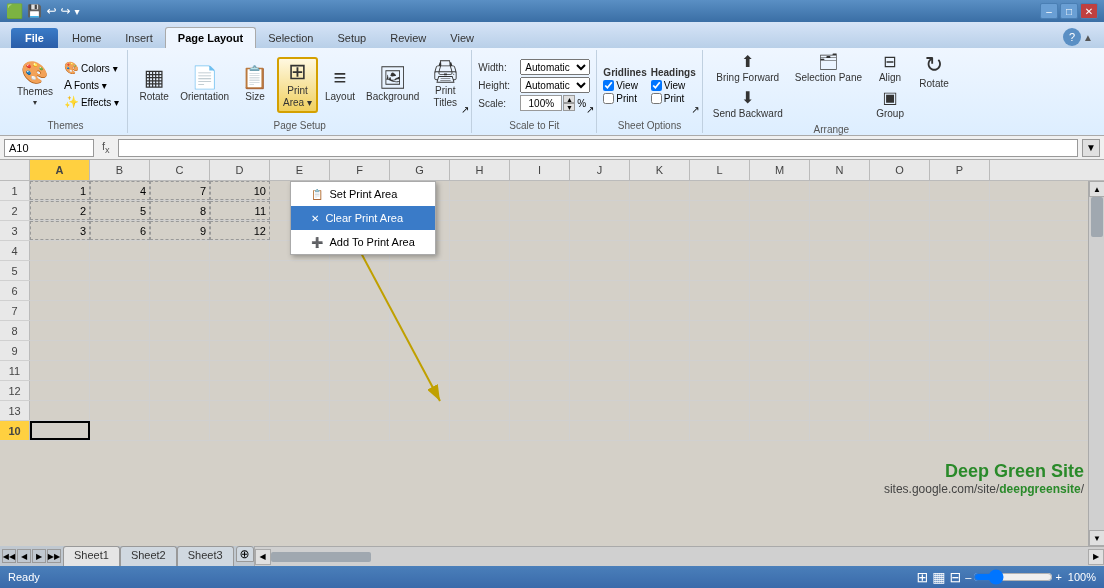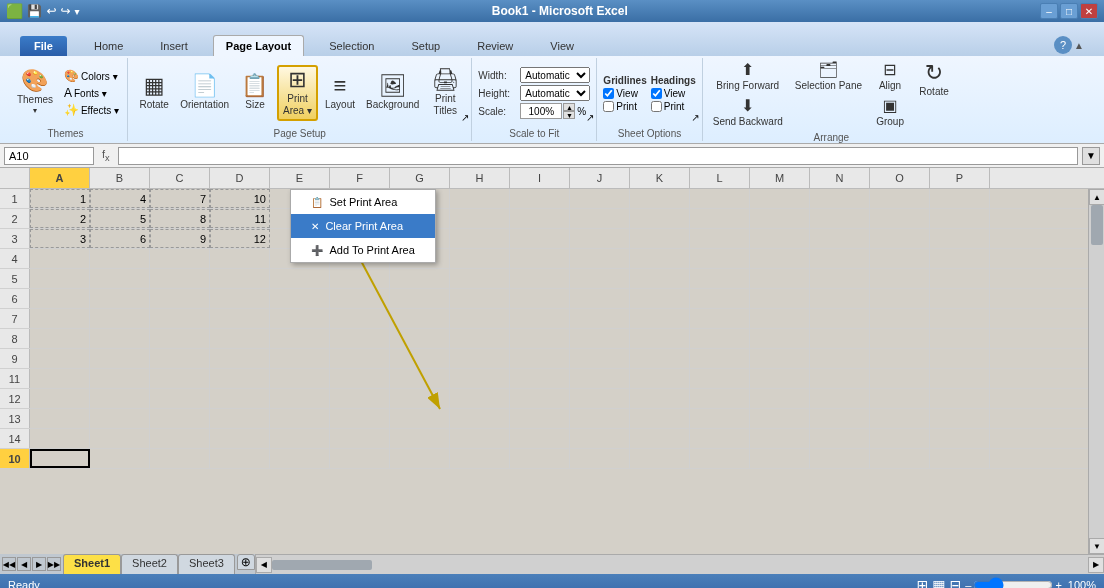--- a/index.html
+++ b/index.html
@@ -15,21 +15,21 @@
       padding: 0 6px;
       color: white;
     }
     .title-bar-left { display: flex; align-items: center; gap: 4px; }
     .title-bar-title { font-size: 12px; font-weight: bold; flex: 1; text-align: center; }
     .title-bar-controls { display: flex; gap: 2px; }
     .title-btn { width: 18px; height: 16px; background: #6a9fd4; border: 1px solid #4a7fb4; color: white; font-size: 10px; cursor: pointer; display: flex; align-items: center; justify-content: center; border-radius: 2px; }
     .title-btn.close { background: #c04040; }
 
     
-    .ribbon-tabs { background: linear-gradient(to bottom, #d6e4f7, #b8cfe8); height: 34px; display: flex; align-items: flex-end; padding: 0 20px; gap: 13px; }
+    .ribbon-tabs { background: linear-gradient(to bottom, #d6e4f7, #b8cfe8); height: 26px; display: flex; align-items: flex-end; padding: 0 11px; }
     .ribbon-tab { padding: 4px 12px; font-size: 11px; cursor: pointer; border-radius: 3px 3px 0 0; color: #333; }
     .ribbon-tab.active { background: #eff6ff; border: 1px solid #aaa; border-bottom: none; font-weight: bold; color: #000; }
     .ribbon-tab.file { background: linear-gradient(to bottom, #3a7bc8, #2a5da8); color: white; padding: 4px 14px; border-radius: 3px 3px 0 0; font-weight: bold; margin-right: 2px; }
 
     
     .ribbon { background: linear-gradient(to bottom, #eff6ff, #ddeeff); border-bottom: 1px solid #aaa; height: 88px; display: flex; align-items: stretch; padding: 2px 4px; }
     .ribbon-group { display: flex; flex-direction: column; align-items: center; border-right: 1px solid #c0d0e0; padding: 2px 6px; position: relative; }
     .ribbon-group-label { font-size: 10px; color: #555; margin-top: auto; padding-top: 2px; text-align: center; }
     .ribbon-group-content { display: flex; align-items: center; gap: 2px; flex: 1; }
     .ribbon-btn { display: flex; flex-direction: column; align-items: center; justify-content: center; padding: 2px 4px; cursor: pointer; border-radius: 3px; min-width: 40px; font-size: 10px; text-align: center; color: #333; line-height: 1.2; }
@@ -66,21 +66,21 @@
 
     
     .callout { position: absolute; background: #ffffaa; border: 1px solid #cccc00; border-radius: 6px; padding: 8px 16px; font-size: 16px; font-weight: normal; z-index: 50; }
     .callout strong { font-weight: bold; }
 
     
     .status-bar { background: linear-gradient(to bottom, #4a7fba, #3a6aaa); height: 22px; display: flex; align-items: center; padding: 0 8px; color: white; font-size: 11px; justify-content: space-between; }
     .status-right { display: flex; align-items: center; gap: 4px; }
     .zoom-control { display: flex; align-items: center; gap: 2px; }
     .sheet-tab { padding: 2px 10px; font-size: 11px; cursor: pointer; border-radius: 3px 3px 0 0; border: 1px solid #999; border-bottom: none; color: #333; }
-    .sheet-tab.active { background: #fde047; font-weight: bold; }
+    .sheet-tab.active { background: #e5e5e5; font-weight: normal; }
     .sheet-tab:not(.active) { background: #d0d8e0; }
     .sheet-nav-btn { width: 14px; height: 14px; background: #c0c8d0; border: 1px solid #999; cursor: pointer; display: flex; align-items: center; justify-content: center; font-size: 8px; }
     .new-tab { width: 18px; height: 16px; background: #d0d8e0; border: 1px solid #999; cursor: pointer; display: flex; align-items: center; justify-content: center; font-size: 12px; border-radius: 3px 3px 0 0; }
     .scrollbar-v { width: 16px; background: #d0d0d0; border-left: 1px solid #aaa; }
     .scrollbar-btn { width: 16px; height: 16px; background: #e0e0e0; border: 1px solid #aaa; cursor: pointer; display: flex; align-items: center; justify-content: center; font-size: 8px; }
 
     
     .watermark { position: absolute; bottom: 50px; right: 20px; text-align: right; z-index: 10; }
     .watermark-main { color: #2a8a2a; font-size: 18px; font-weight: bold; }
     .watermark-url { font-size: 12px; color: #444; }
@@ -109,21 +109,20 @@
 <body>
 
 <div class="title-bar">
   <div class="title-bar-left">
     <span style="font-size:14px;">🟩</span>
     <span style="font-size:12px; color:white; cursor:pointer;">💾</span>
     <span style="font-size:12px; color:white; cursor:pointer;">↩</span>
     <span style="font-size:12px; color:white; cursor:pointer;">↪</span>
     <span style="font-size:10px; color:white; cursor:pointer;">▾</span>
   </div>
-  <span class="title-bar-title">Book1 - Microsoft Excel</span>
   <div class="title-bar-controls">
     <button class="title-btn">–</button>
     <button class="title-btn">□</button>
     <button class="title-btn close">✕</button>
   </div>
 </div>
 
 <div class="ribbon-tabs">
   <div class="ribbon-tab file">File</div>
   <div class="ribbon-tab">Home</div>
@@ -568,39 +567,20 @@
           <div class="cell" style="width:60px;"></div>
           <div class="cell" style="width:60px;"></div>
           <div class="cell" style="width:60px;"></div>
           <div class="cell" style="width:60px;"></div>
           <div class="cell" style="width:60px;"></div>
           <div class="cell" style="width:60px;"></div>
           <div class="cell" style="width:60px;"></div>
           <div class="cell" style="width:60px;"></div>
         </div>
         <div class="sheet-row">
-          <div class="row-header">14</div>
-          <div class="cell" style="width:60px;"></div>
-          <div class="cell" style="width:60px;"></div>
-          <div class="cell" style="width:60px;"></div>
-          <div class="cell" style="width:60px;"></div>
-          <div class="cell" style="width:60px;"></div>
-          <div class="cell" style="width:60px;"></div>
-          <div class="cell" style="width:60px;"></div>
-          <div class="cell" style="width:60px;"></div>
-          <div class="cell" style="width:60px;"></div>
-          <div class="cell" style="width:60px;"></div>
-          <div class="cell" style="width:60px;"></div>
-          <div class="cell" style="width:60px;"></div>
-          <div class="cell" style="width:60px;"></div>
-          <div class="cell" style="width:60px;"></div>
-          <div class="cell" style="width:60px;"></div>
-          <div class="cell" style="width:60px;"></div>
-        </div>
-        <div class="sheet-row">
           <div class="row-header" style="background:#ffd040;font-weight:bold;">10</div>
           <div class="cell selected-cell" style="width:60px;border:2px solid #000;"></div>
           <div class="cell" style="width:60px;"></div>
           <div class="cell" style="width:60px;"></div>
           <div class="cell" style="width:60px;"></div>
           <div class="cell" style="width:60px;"></div>
           <div class="cell" style="width:60px;"></div>
           <div class="cell" style="width:60px;"></div>
           <div class="cell" style="width:60px;"></div>
           <div class="cell" style="width:60px;"></div>
@@ -615,20 +595,24 @@
     </div>
 
     <div class="scrollbar-v" style="display:flex;flex-direction:column;">
       <div class="scrollbar-btn">▲</div>
       <div style="flex:1;background:#d0d0d0;position:relative;">
         <div style="position:absolute;top:0;width:12px;height:40px;background:#a0a8b0;border-radius:2px;left:2px;"></div>
       </div>
       <div class="scrollbar-btn">▼</div>
     </div>
 
+    <div class="watermark">
+      <div class="watermark-main">Deep Green Site</div>
+      <div class="watermark-url">sites.google.com/site/<span style="color:#2a8a2a;font-weight:bold;">deepgreensite</span>/</div>
+    </div>
 
     <div class="dropdown-menu" style="position:absolute; top:0; left:290px;">
       <div class="dropdown-item">
         <span style="font-size:10px;">📋</span>
         <span>Set Print Area</span>
       </div>
       <div class="dropdown-item highlighted">
         <span style="font-size:10px;">✕</span>
         <span>Clear Print Area</span>
       </div>

